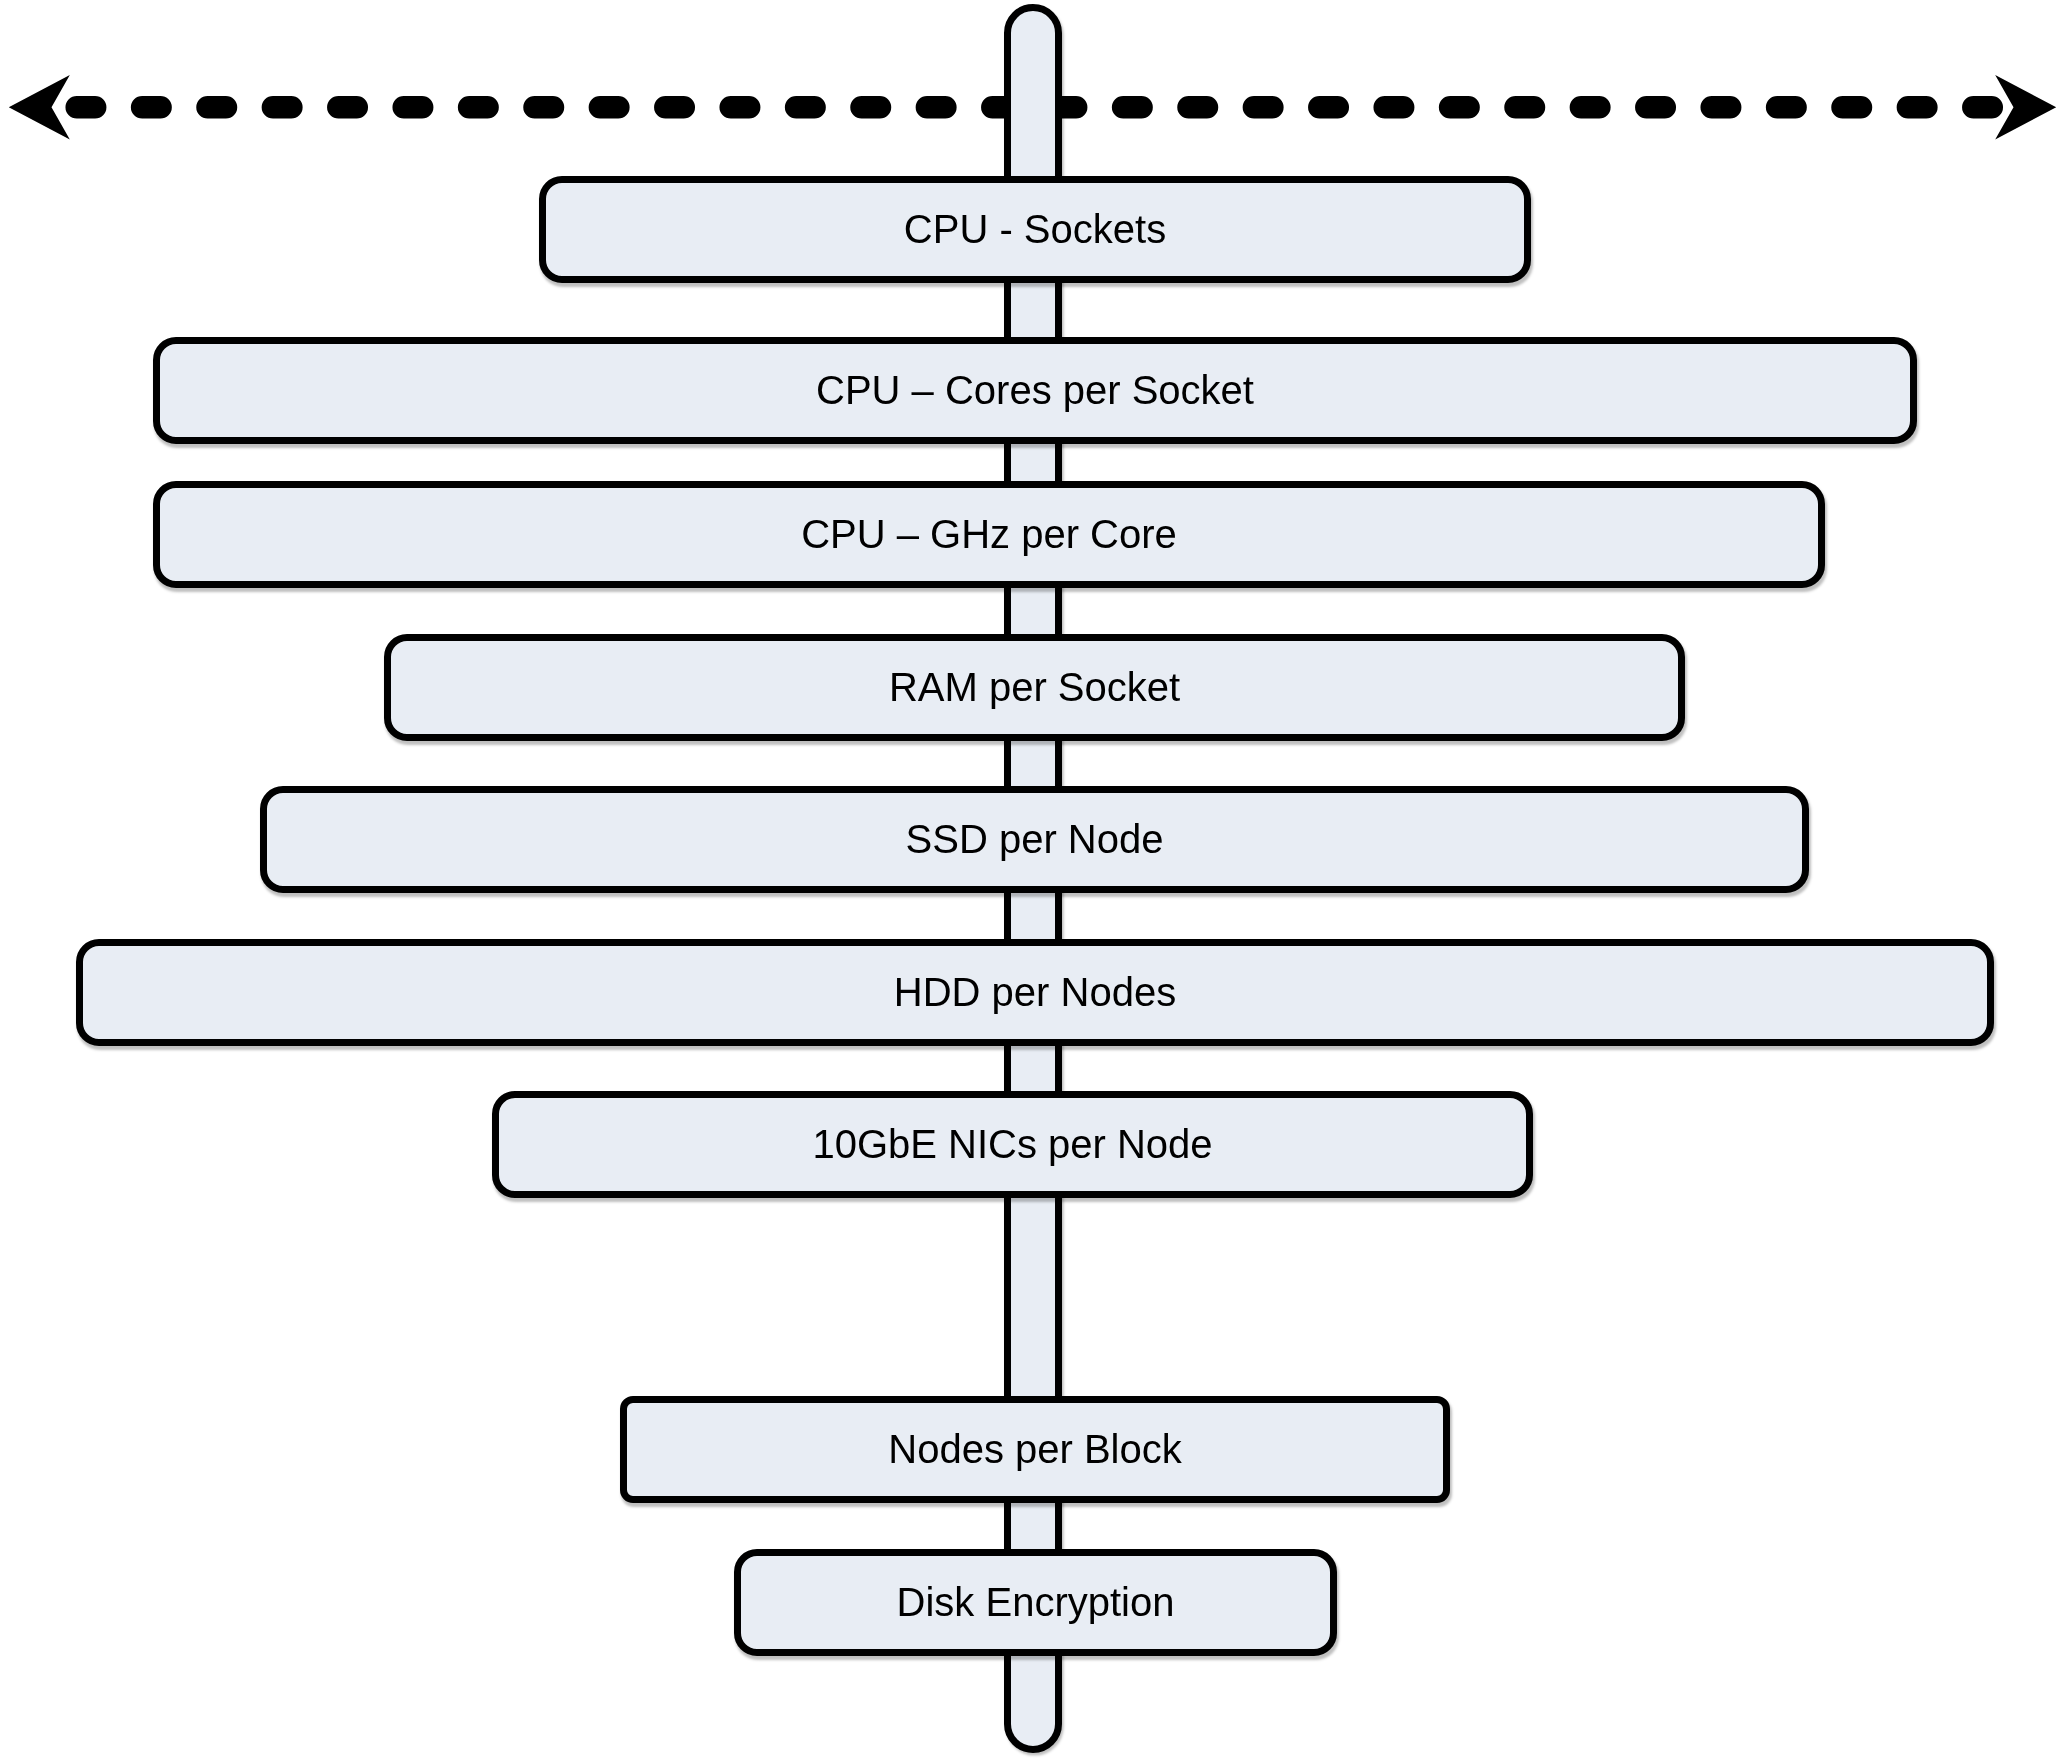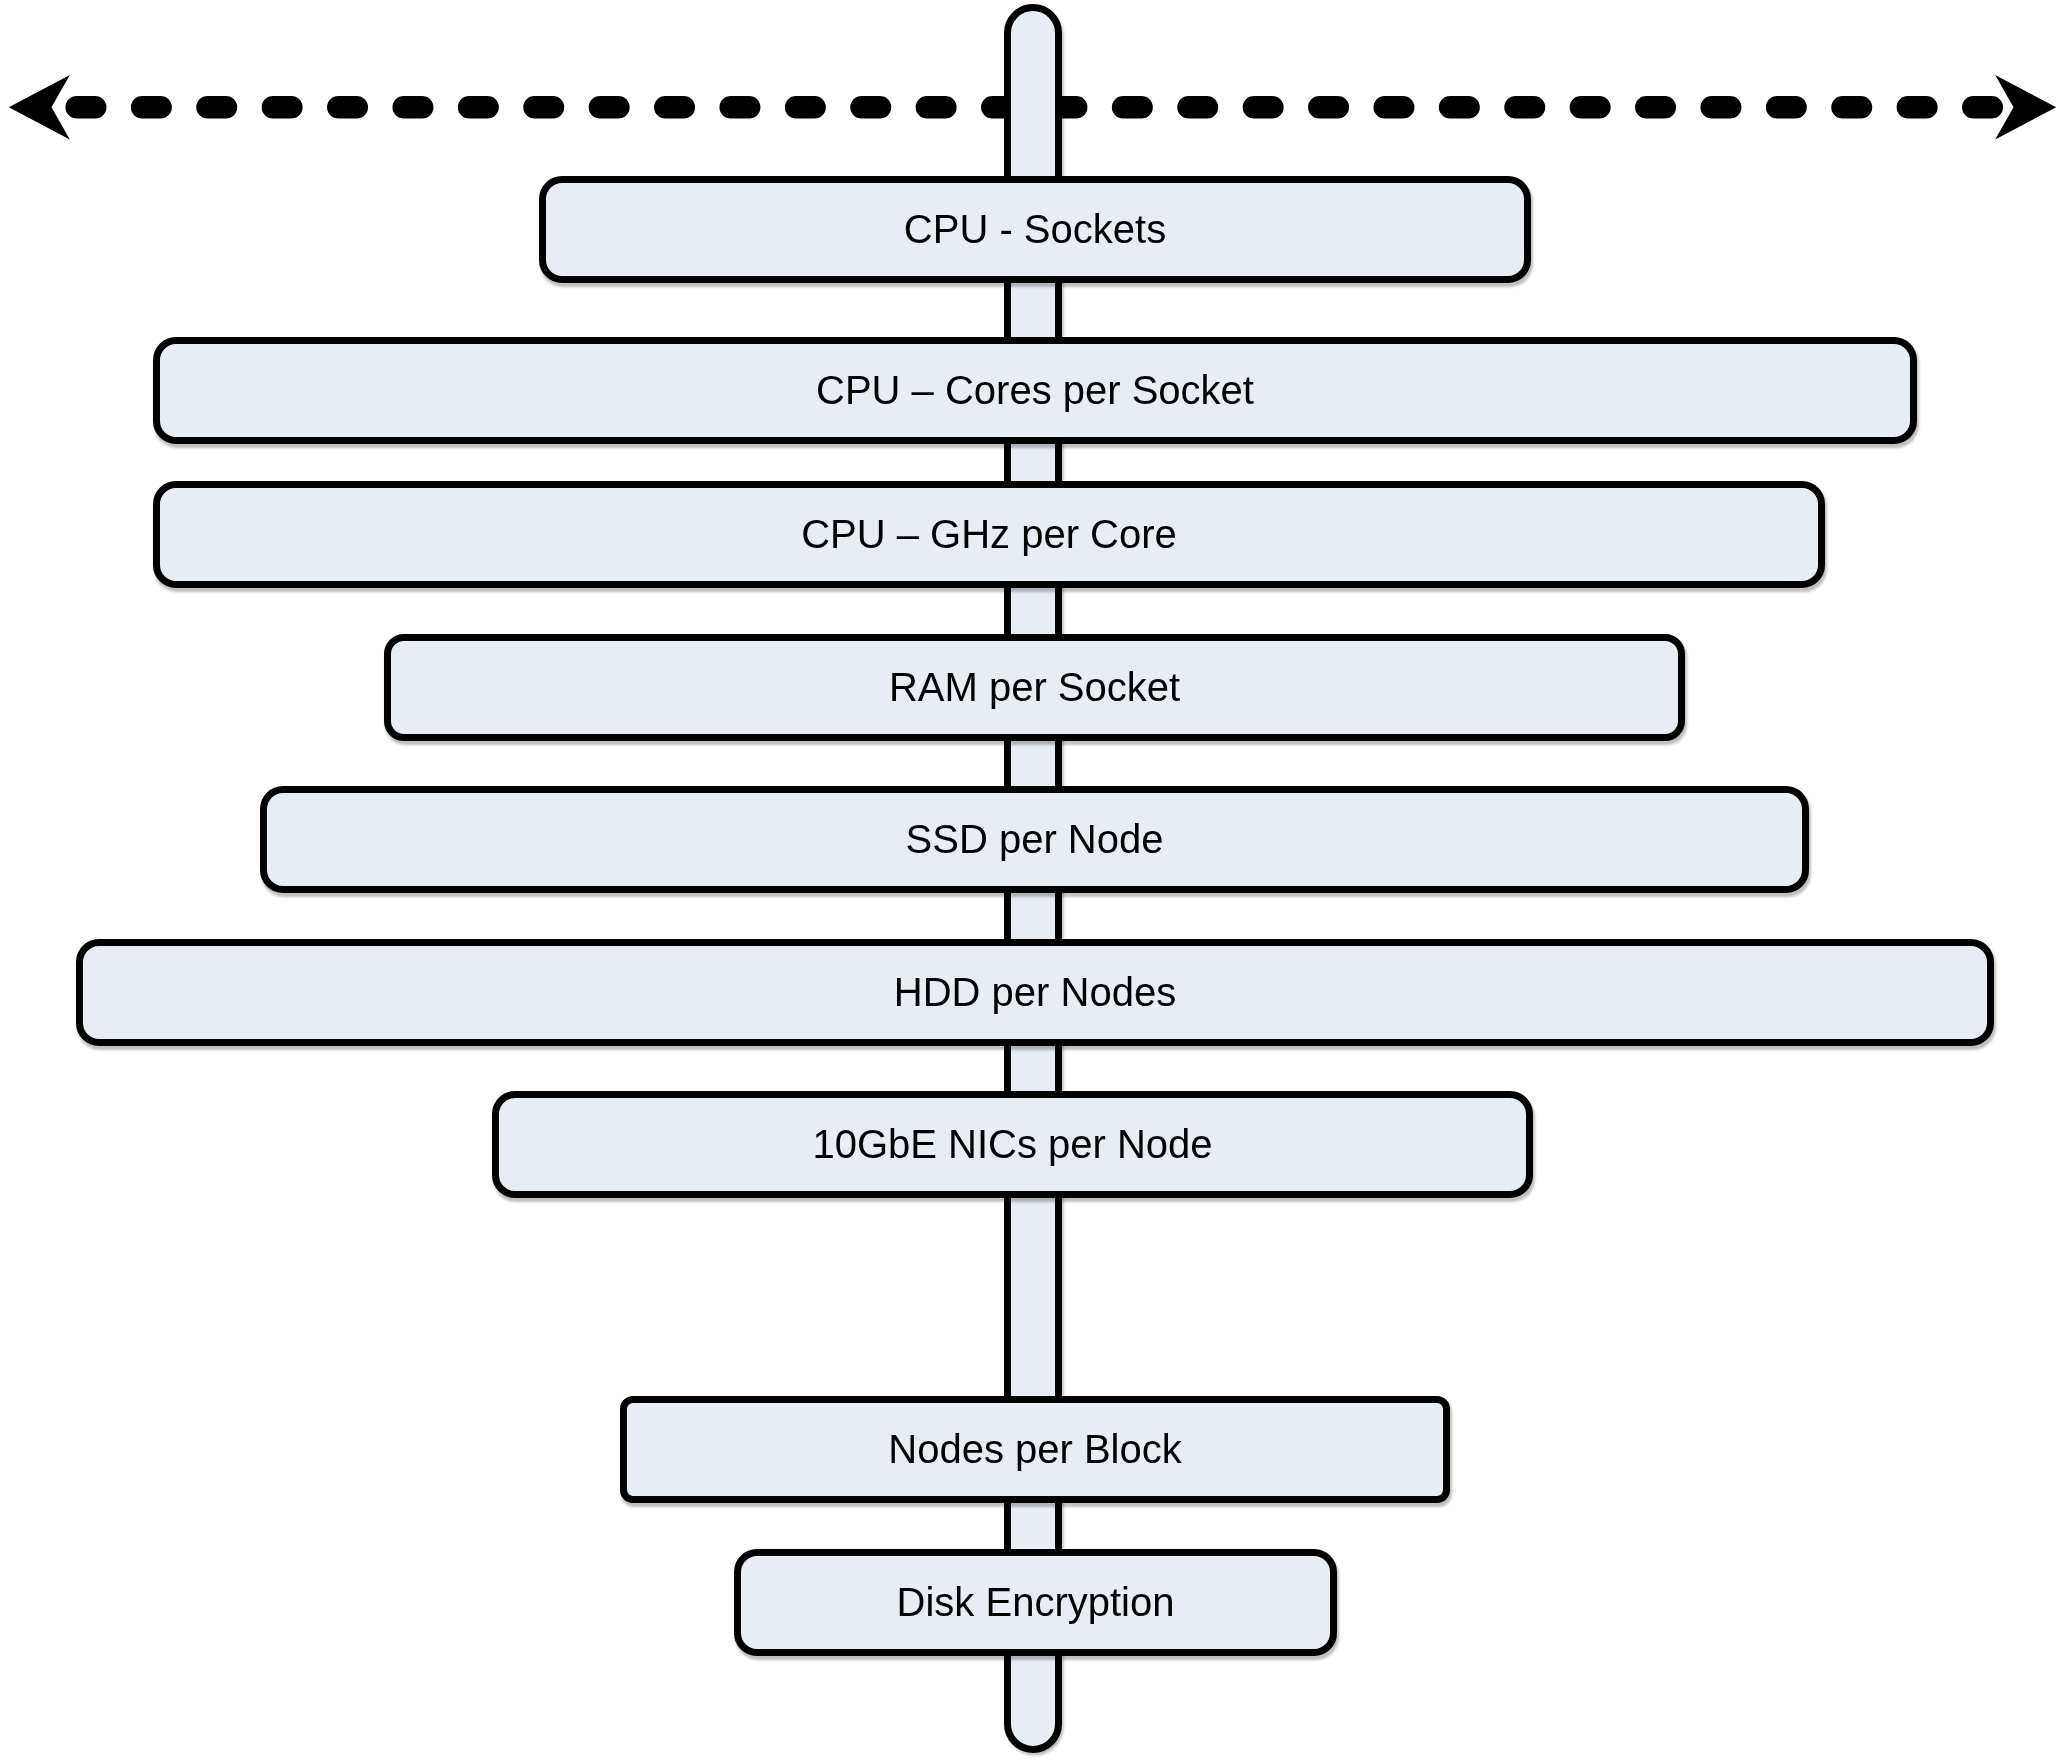--- a/index.html
+++ b/index.html
@@ -51,21 +51,21 @@
     font-size: 40px;
     color: var(--line-color);
     z-index: 3;
     box-shadow: 1.7px 3.5px 2.6px rgba(0,0,0,0.25);
     white-space: nowrap;
   }
 
   .b1  { left: 539px;  top: 176px;  width: 992px; }
   .b2  { left: 153px;  top: 329px;  width: 1764px; margin-top: 8px; }
   .b3  { left: 153px;  top: 481px;  width: 1672px; }
-  .b4  { left: 384px;  top: 634px;  width: 1301px; border-radius: 20px; }
+  .b4  { left: 384px;  top: 634px;  width: 1301px; }
   .b5  { left: 260px;  top: 786px;  width: 1549px; }
   .b6  { left: 76px;   top: 939px; width: 1918px; }
   .b7  { left: 492px;  top: 1091px; width: 1041px; }
   .b8  { left: 734px;  top: 1244px; width: 603px;  }
   .b9  { left: 620px;  top: 1396px; width: 830px; border-radius: 13px;  }
   .b10 { left: 734px;  top: 1549px; width: 603px;  }
 </style>
 </head>
 <body>
 

